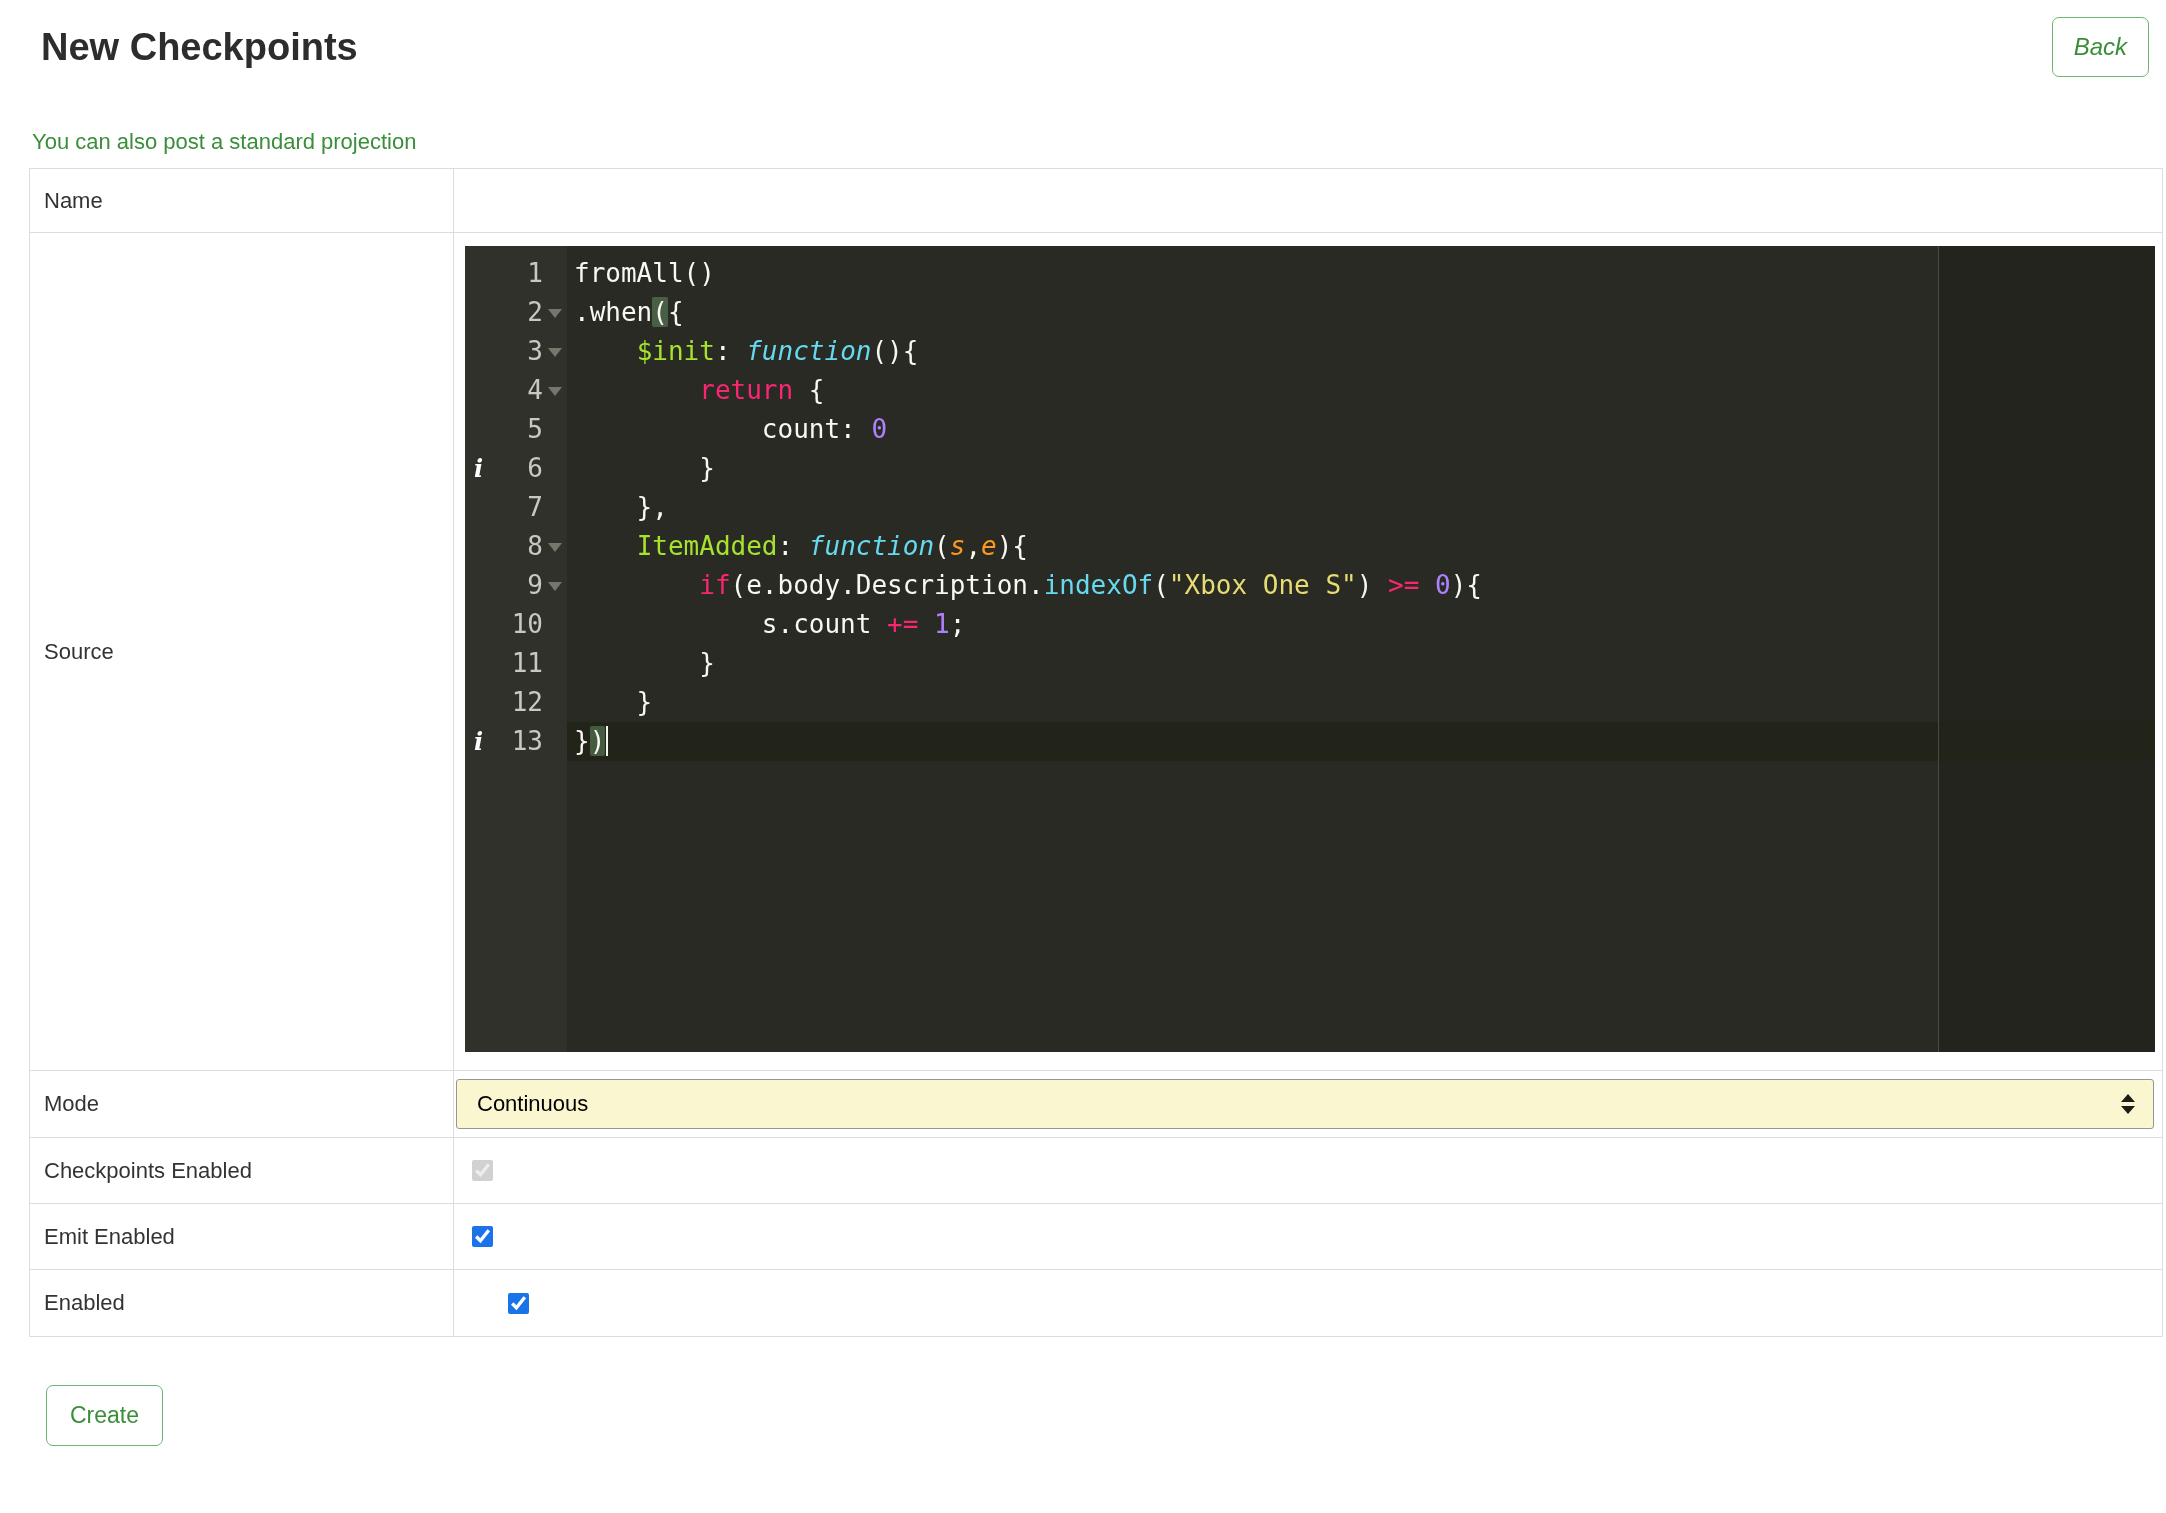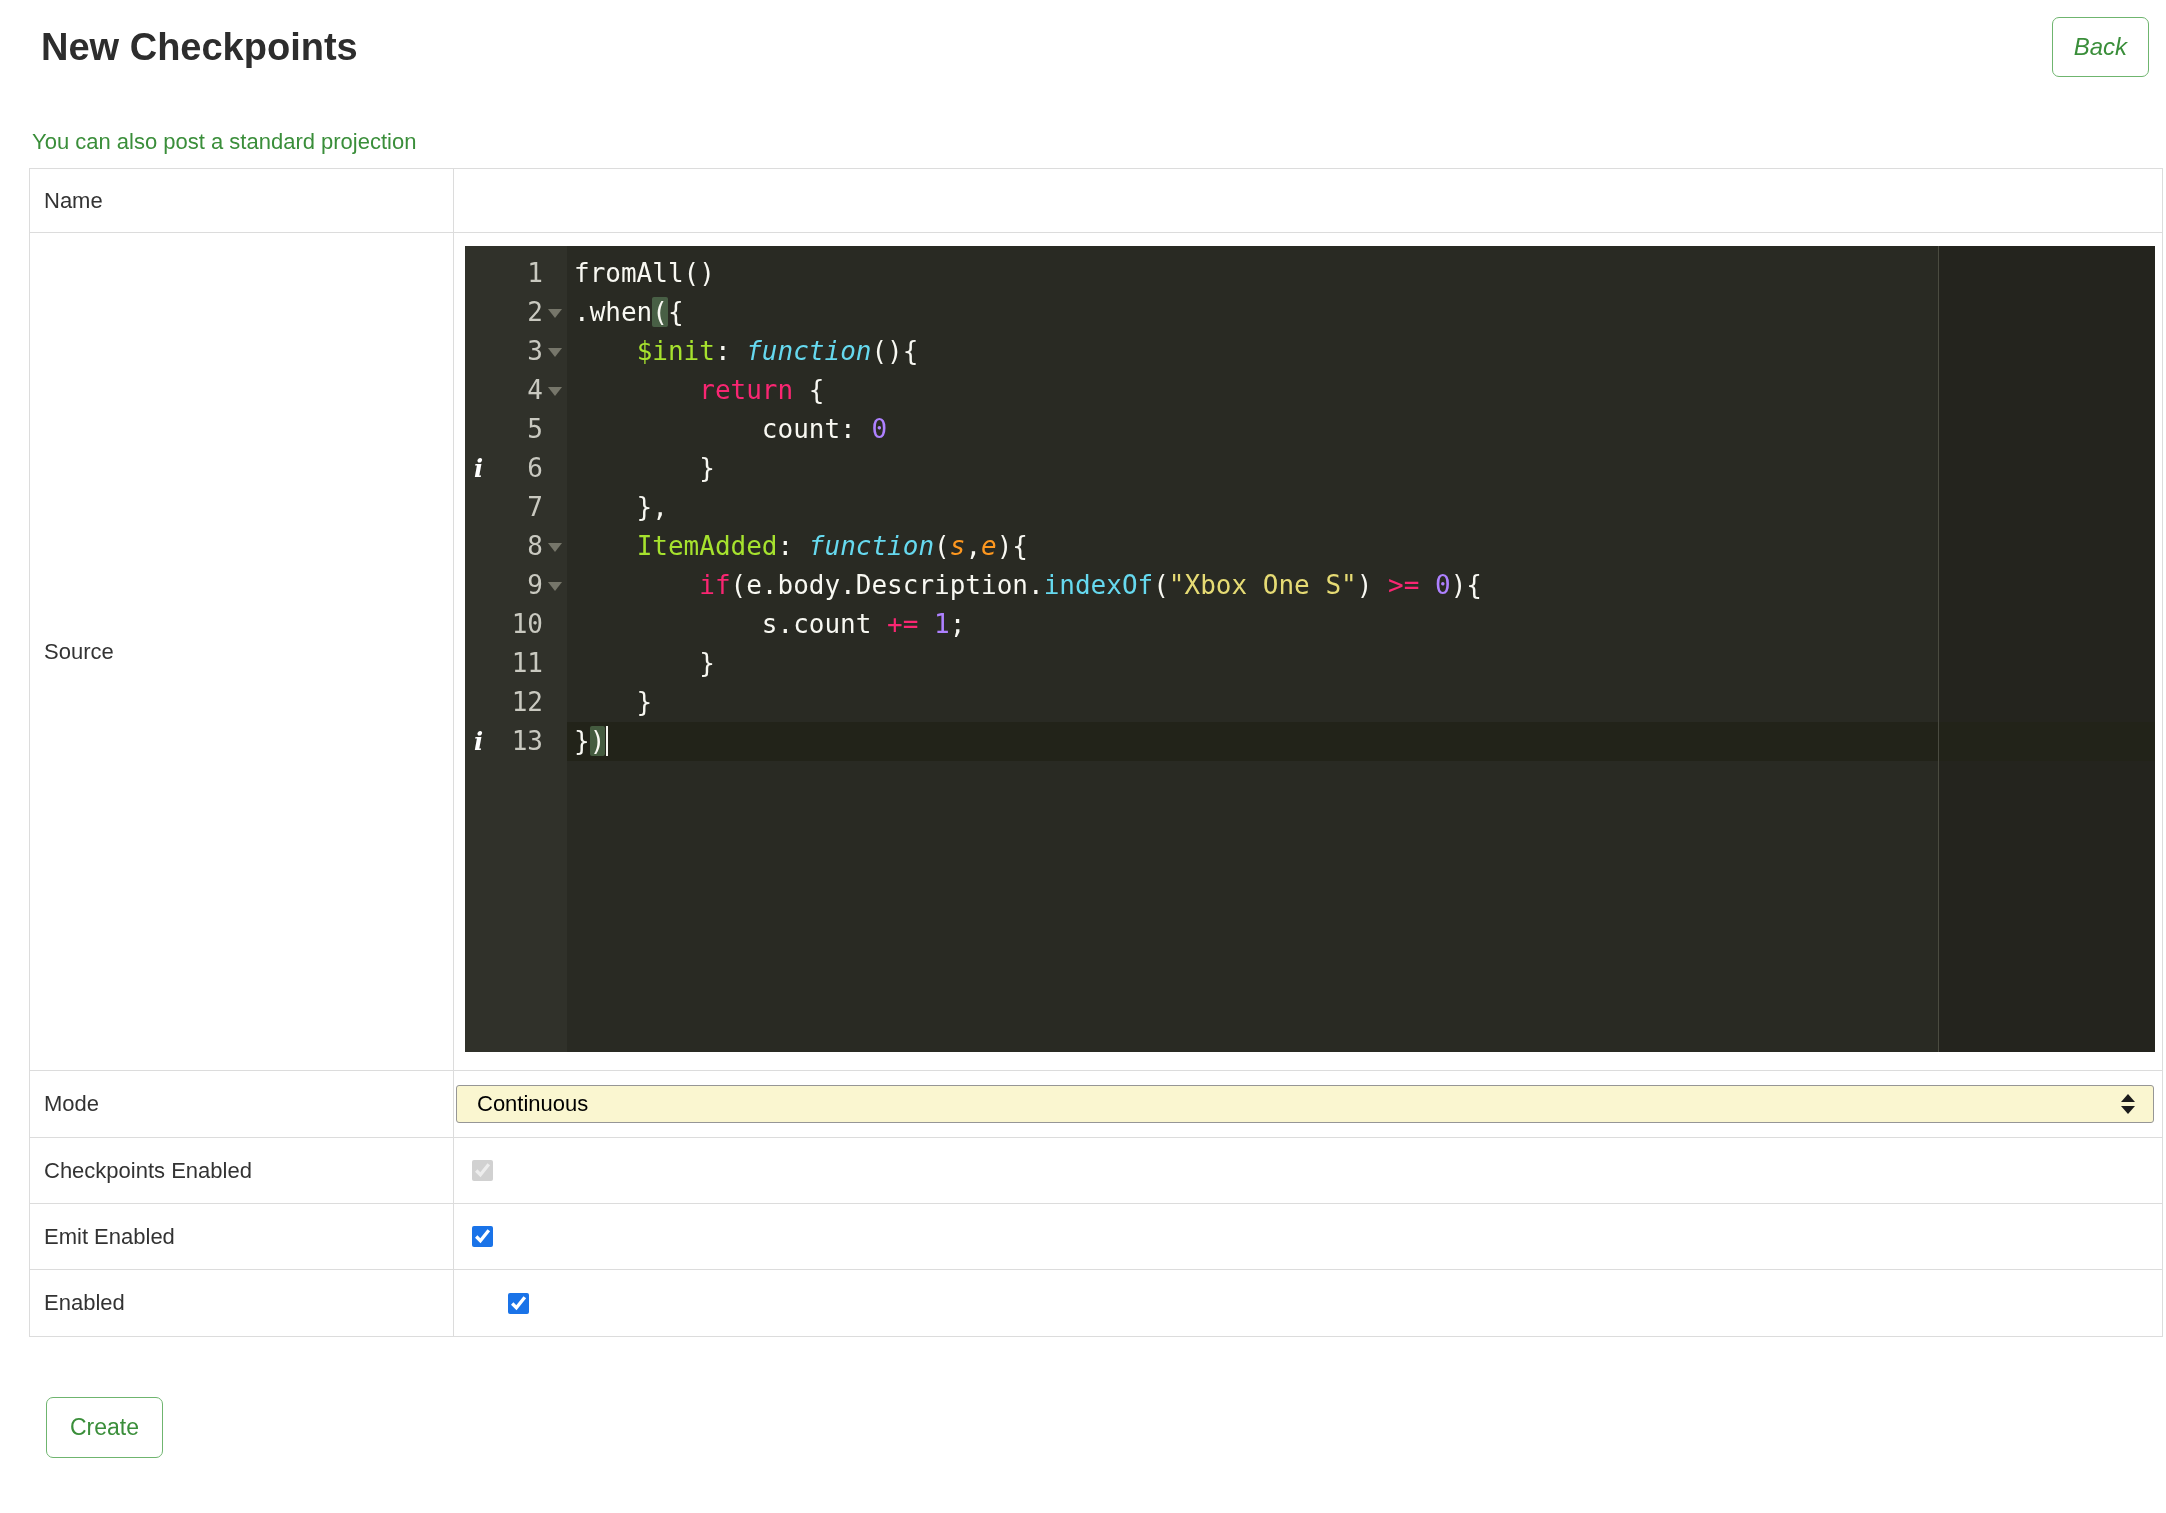--- a/index.html
+++ b/index.html
@@ -16,21 +16,21 @@
   .btn {
     background: #fff; border: 1px solid #6fb56f; color: #3a8e3a;
     border-radius: 7px; font-family: inherit; cursor: pointer;
   }
   .back-btn { position: absolute; top: 17px; right: 17px; font-size: 24px; padding: 15px 21px; font-style: italic; }
   .std-link {
     display: inline-block; margin: 60px 0 13px 32px;
     color: #3a8e3a; font-size: 22px; text-decoration: none; cursor: pointer;
   }
   .form-table {
-    margin: 0 3px 16px 29px;
+    margin: 0 3px 4px 29px;
     border: 1px solid #dcdcdc;
   }
   .row { display: grid; grid-template-columns: 424px 1fr; border-bottom: 1px solid #dcdcdc; }
   .row:last-child { border-bottom: none; gap: 36px; }
   .cell.label {
     display: flex; align-items: center;
     padding-left: 14px; font-size: 22px; color: #333;
     border-right: 1px solid #dcdcdc; background: #fff;
   }
   .row-name { height: 64px; }
@@ -68,21 +68,21 @@
   }
   .cm-line .code { flex: 1; padding-left: 7px; white-space: pre; color: #f8f8f2; }
   .cm-line.active .code { background: #222319; }
   .tok-match { background: rgba(110,160,110,0.45); border-radius: 2px; }
   .cursor { display: inline-block; width: 2px; height: 30px; background: #f6f6f0; margin-left: 1px; vertical-align: -6px; }
 
   
   .row-mode { height: 67px; }
   .row-mode .cell.value { display: flex; align-items: center; }
   .select {
-    flex: 1; height: 38px; margin: 0 8px 0 2px;
+    flex: 1; height: 50px; margin: 0 8px 0 2px;
     background: #faf6d0; border: 1px solid #969696; border-radius: 3px;
     display: flex; align-items: center; justify-content: space-between;
     padding: 0 18px 0 20px; font-size: 22px; color: #000; cursor: pointer;
   }
   .arrows { display: flex; flex-direction: column; gap: 4px; }
   .arrows .up { width: 0; height: 0; border-left: 7px solid transparent; border-right: 7px solid transparent; border-bottom: 8px solid #1c1c1c; }
   .arrows .down { width: 0; height: 0; border-left: 7px solid transparent; border-right: 7px solid transparent; border-top: 8px solid #1c1c1c; }
 
   
   .cb-row { height: 66px; }

